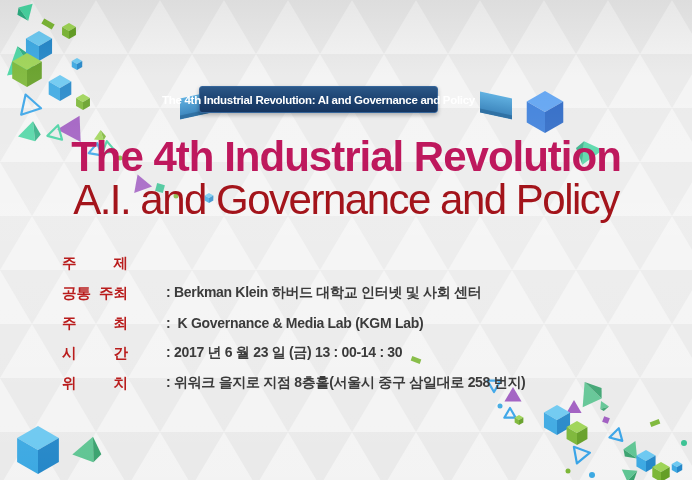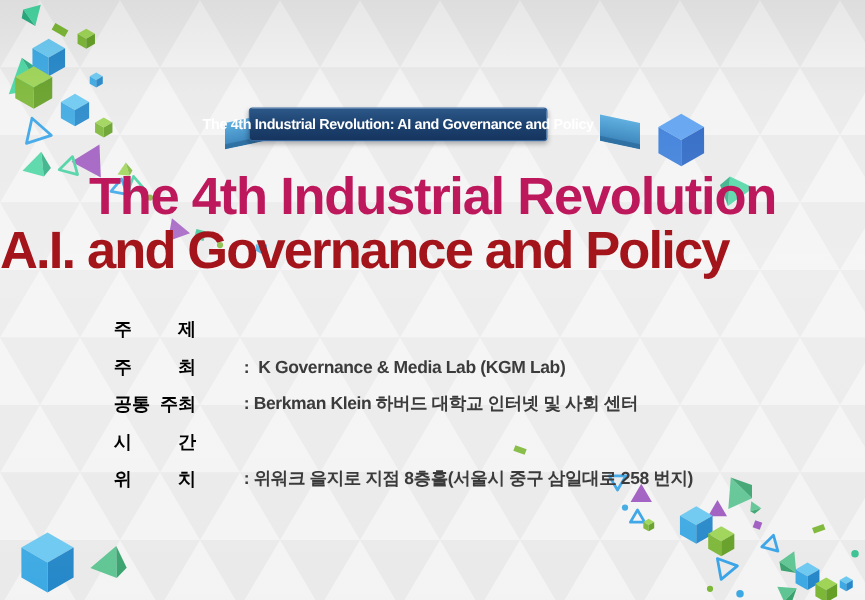--- a/index.html
+++ b/index.html
@@ -43,30 +43,31 @@
   }
   
   .event-title{
     position:absolute;left:0;top:133px;width:100%;margin:0;
     text-align:center;
     font-size:42px;font-weight:bold;letter-spacing:-1px;
     color:#be185d;z-index:3;
   }
   .event-subtitle{
     position:absolute;left:0;top:176px;width:100%;margin:0;
-    font-size:42px;font-weight:bold;letter-spacing:-1.5px;
+    text-align:center;
+    font-size:42px;font-weight:normal;letter-spacing:-1.5px;
     color:#a3141b;z-index:3;
   }
   
   .details{position:absolute;left:62px;top:248px;z-index:3;}
   .detail-row{display:flex;align-items:center;height:30px;}
   .detail-label{
-    width:66px;color:#000000;
+    width:66px;color:#b91c1c;
     font-size:14.5px;font-weight:bold;
-    text-align:justify;text-align-last:justify;margin-left:29px;
+    text-align:justify;text-align-last:justify;
   }
   .detail-value{
     margin-left:38px;color:#3b3b3b;
     font-size:14px;font-weight:bold;
     letter-spacing:-0.3px;white-space:pre;
   }
 </style>
 </head>
 <body>
 
@@ -300,29 +301,30 @@
   </div>
 
   <h1 class="event-title">The 4th Industrial Revolution</h1>
   <h2 class="event-subtitle">A.I. and Governance and Policy</h2>
 
   <div class="details">
     <div class="detail-row">
       <div class="detail-label">주 제</div>
     </div>
     <div class="detail-row">
+      <div class="detail-label">공통 주최</div>
+      <div class="detail-value">: Berkman Klein 하버드 대학교 인터넷 및 사회 센터</div>
+    </div>
+    <div class="detail-row">
       <div class="detail-label">주 최</div>
       <div class="detail-value">:  K Governance &amp; Media Lab (KGM Lab)</div>
     </div>
     <div class="detail-row">
-      <div class="detail-label">공통 주최</div>
-      <div class="detail-value">: Berkman Klein 하버드 대학교 인터넷 및 사회 센터</div>
-    </div>
-    <div class="detail-row">
       <div class="detail-label">시 간</div>
+      <div class="detail-value">: 2017 년 6 월 23 일 (금) 13 : 00-14 : 30</div>
     </div>
     <div class="detail-row">
       <div class="detail-label">위 치</div>
       <div class="detail-value">: 위워크 을지로 지점 8층홀(서울시 중구 삼일대로 258 번지)</div>
     </div>
   </div>
 
 </div>
 
 </body></html>

